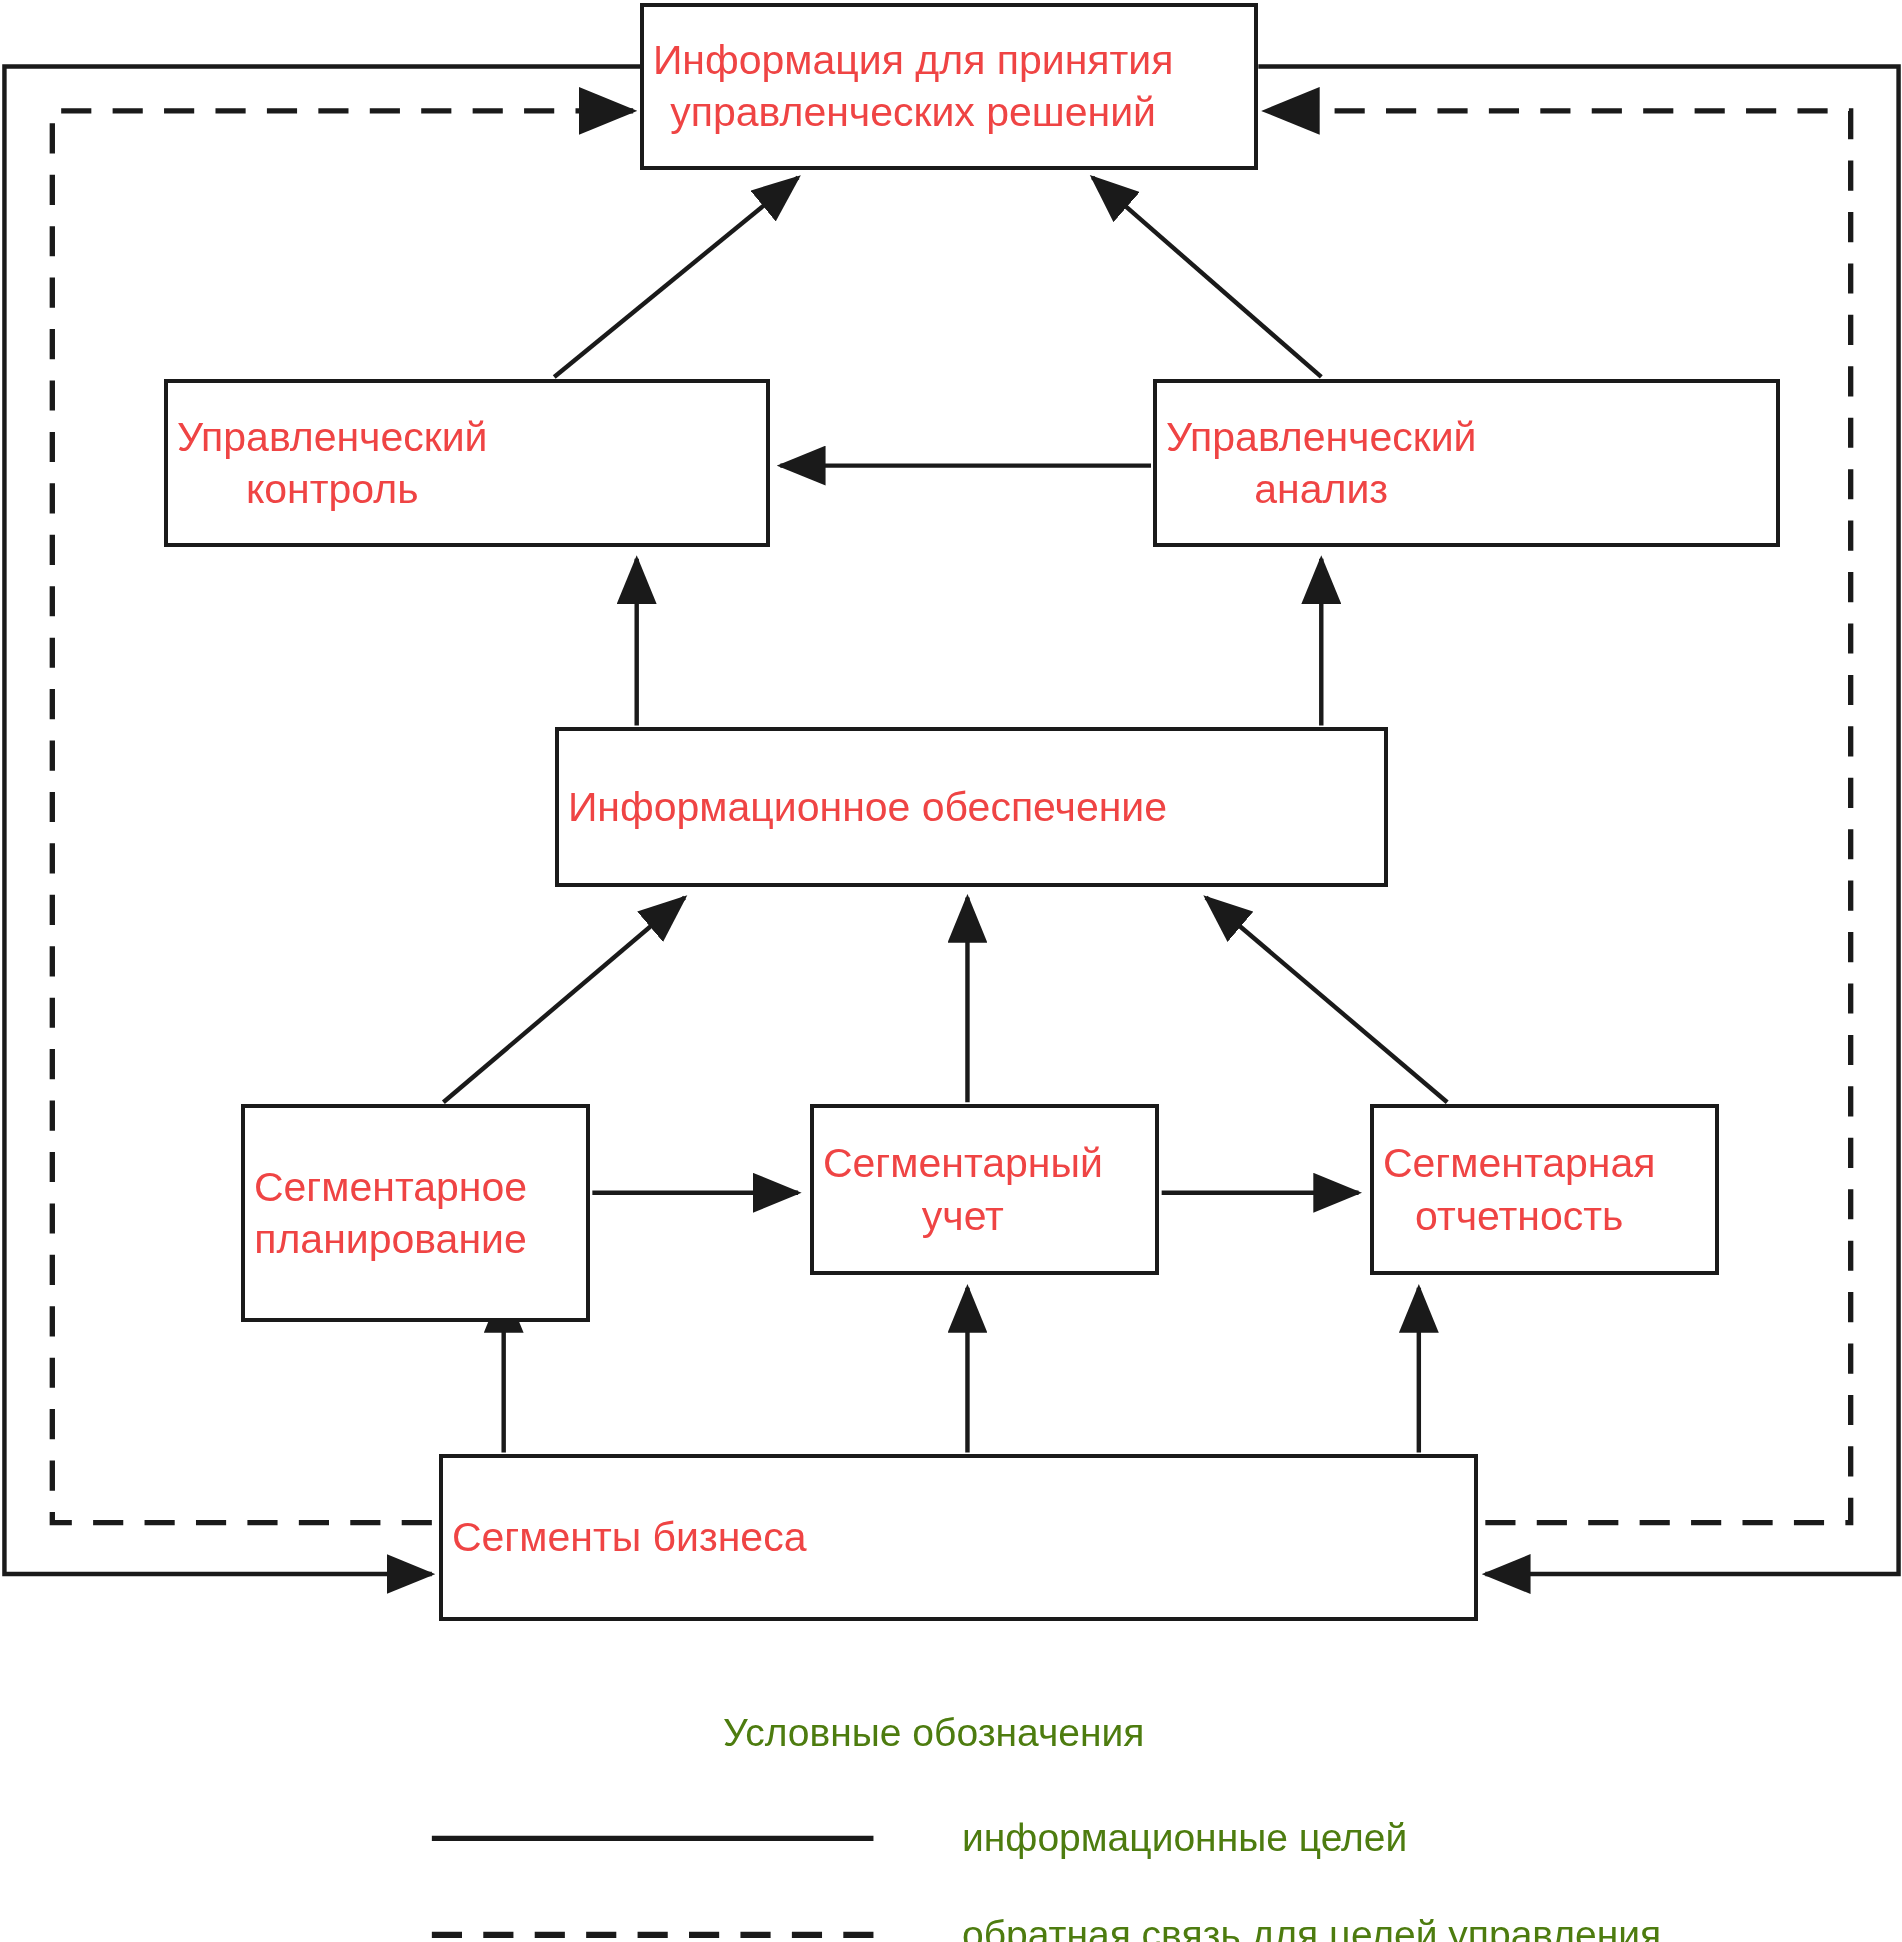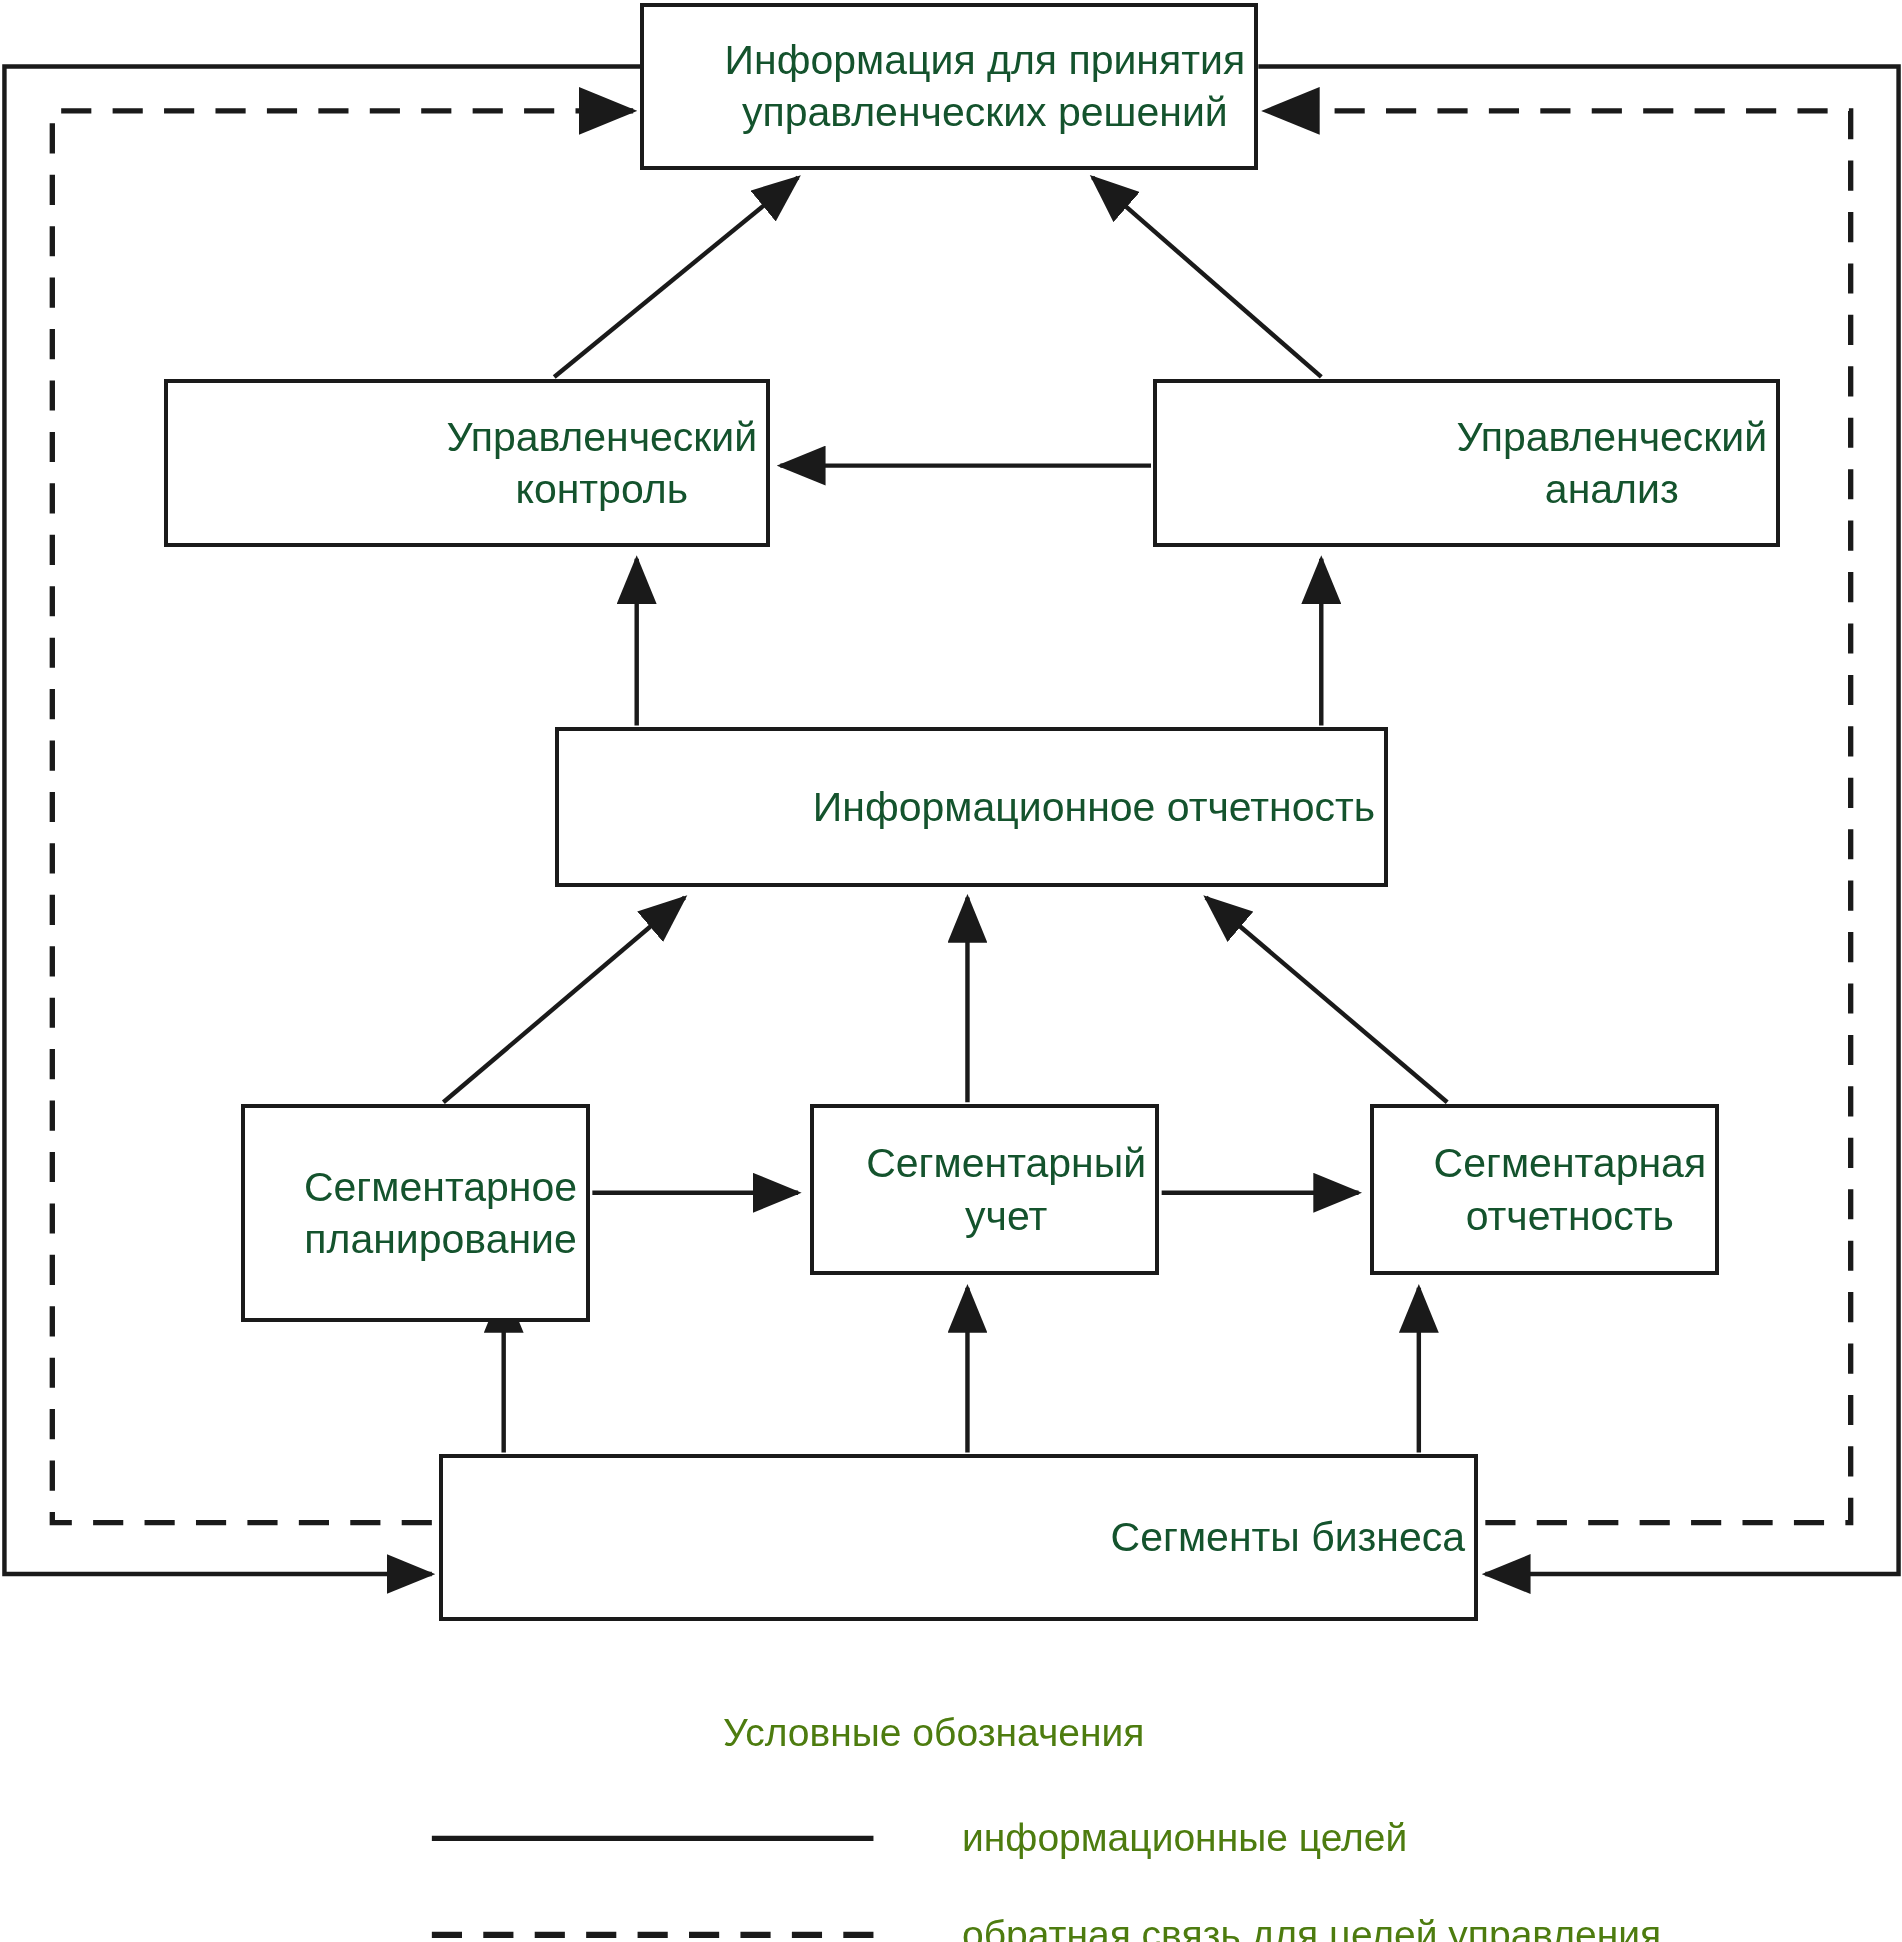--- a/index.html
+++ b/index.html
@@ -25,26 +25,26 @@
     width: 1903px;
     height: 1943px;
   }
   .node-box {
     position: absolute;
     box-sizing: border-box;
     border: 4.4px solid #1a1a1a;
     background: #ffffff;
     display: flex;
     align-items: center;
-    justify-content: flex-end;
+    justify-content: flex-start;
     text-align: center;
     line-height: 1.28;
     font-size: 41px;
     font-family: "Liberation Sans", sans-serif;
-    color: #14532d;
+    color: #ef4444;
     padding: 3.5px 8.9px;
     z-index: 5;
   }
   .node-label {
     display: block;
     white-space: pre-line;
   }
   .legend-text {
     position: absolute;
     font-size: 39px;
@@ -119,21 +119,21 @@
     <span class="node-label">Управленческий
 контроль</span>
   </div>
 
   <div class="node-box" style="left:1153px; top:379px; width:627px; height:168px;">
     <span class="node-label">Управленческий
 анализ</span>
   </div>
 
   <div class="node-box" style="left:555px; top:727px; width:833px; height:160px;">
-    <span class="node-label">Информационное отчетность</span>
+    <span class="node-label">Информационное обеспечение</span>
   </div>
 
   <div class="node-box" style="left:241px; top:1104px; width:349px; height:218px;">
     <span class="node-label">Сегментарное
 планирование</span>
   </div>
 
   <div class="node-box" style="left:1370px; top:1104px; width:349px; height:171px;">
     <span class="node-label">Сегментарная
 отчетность</span>

